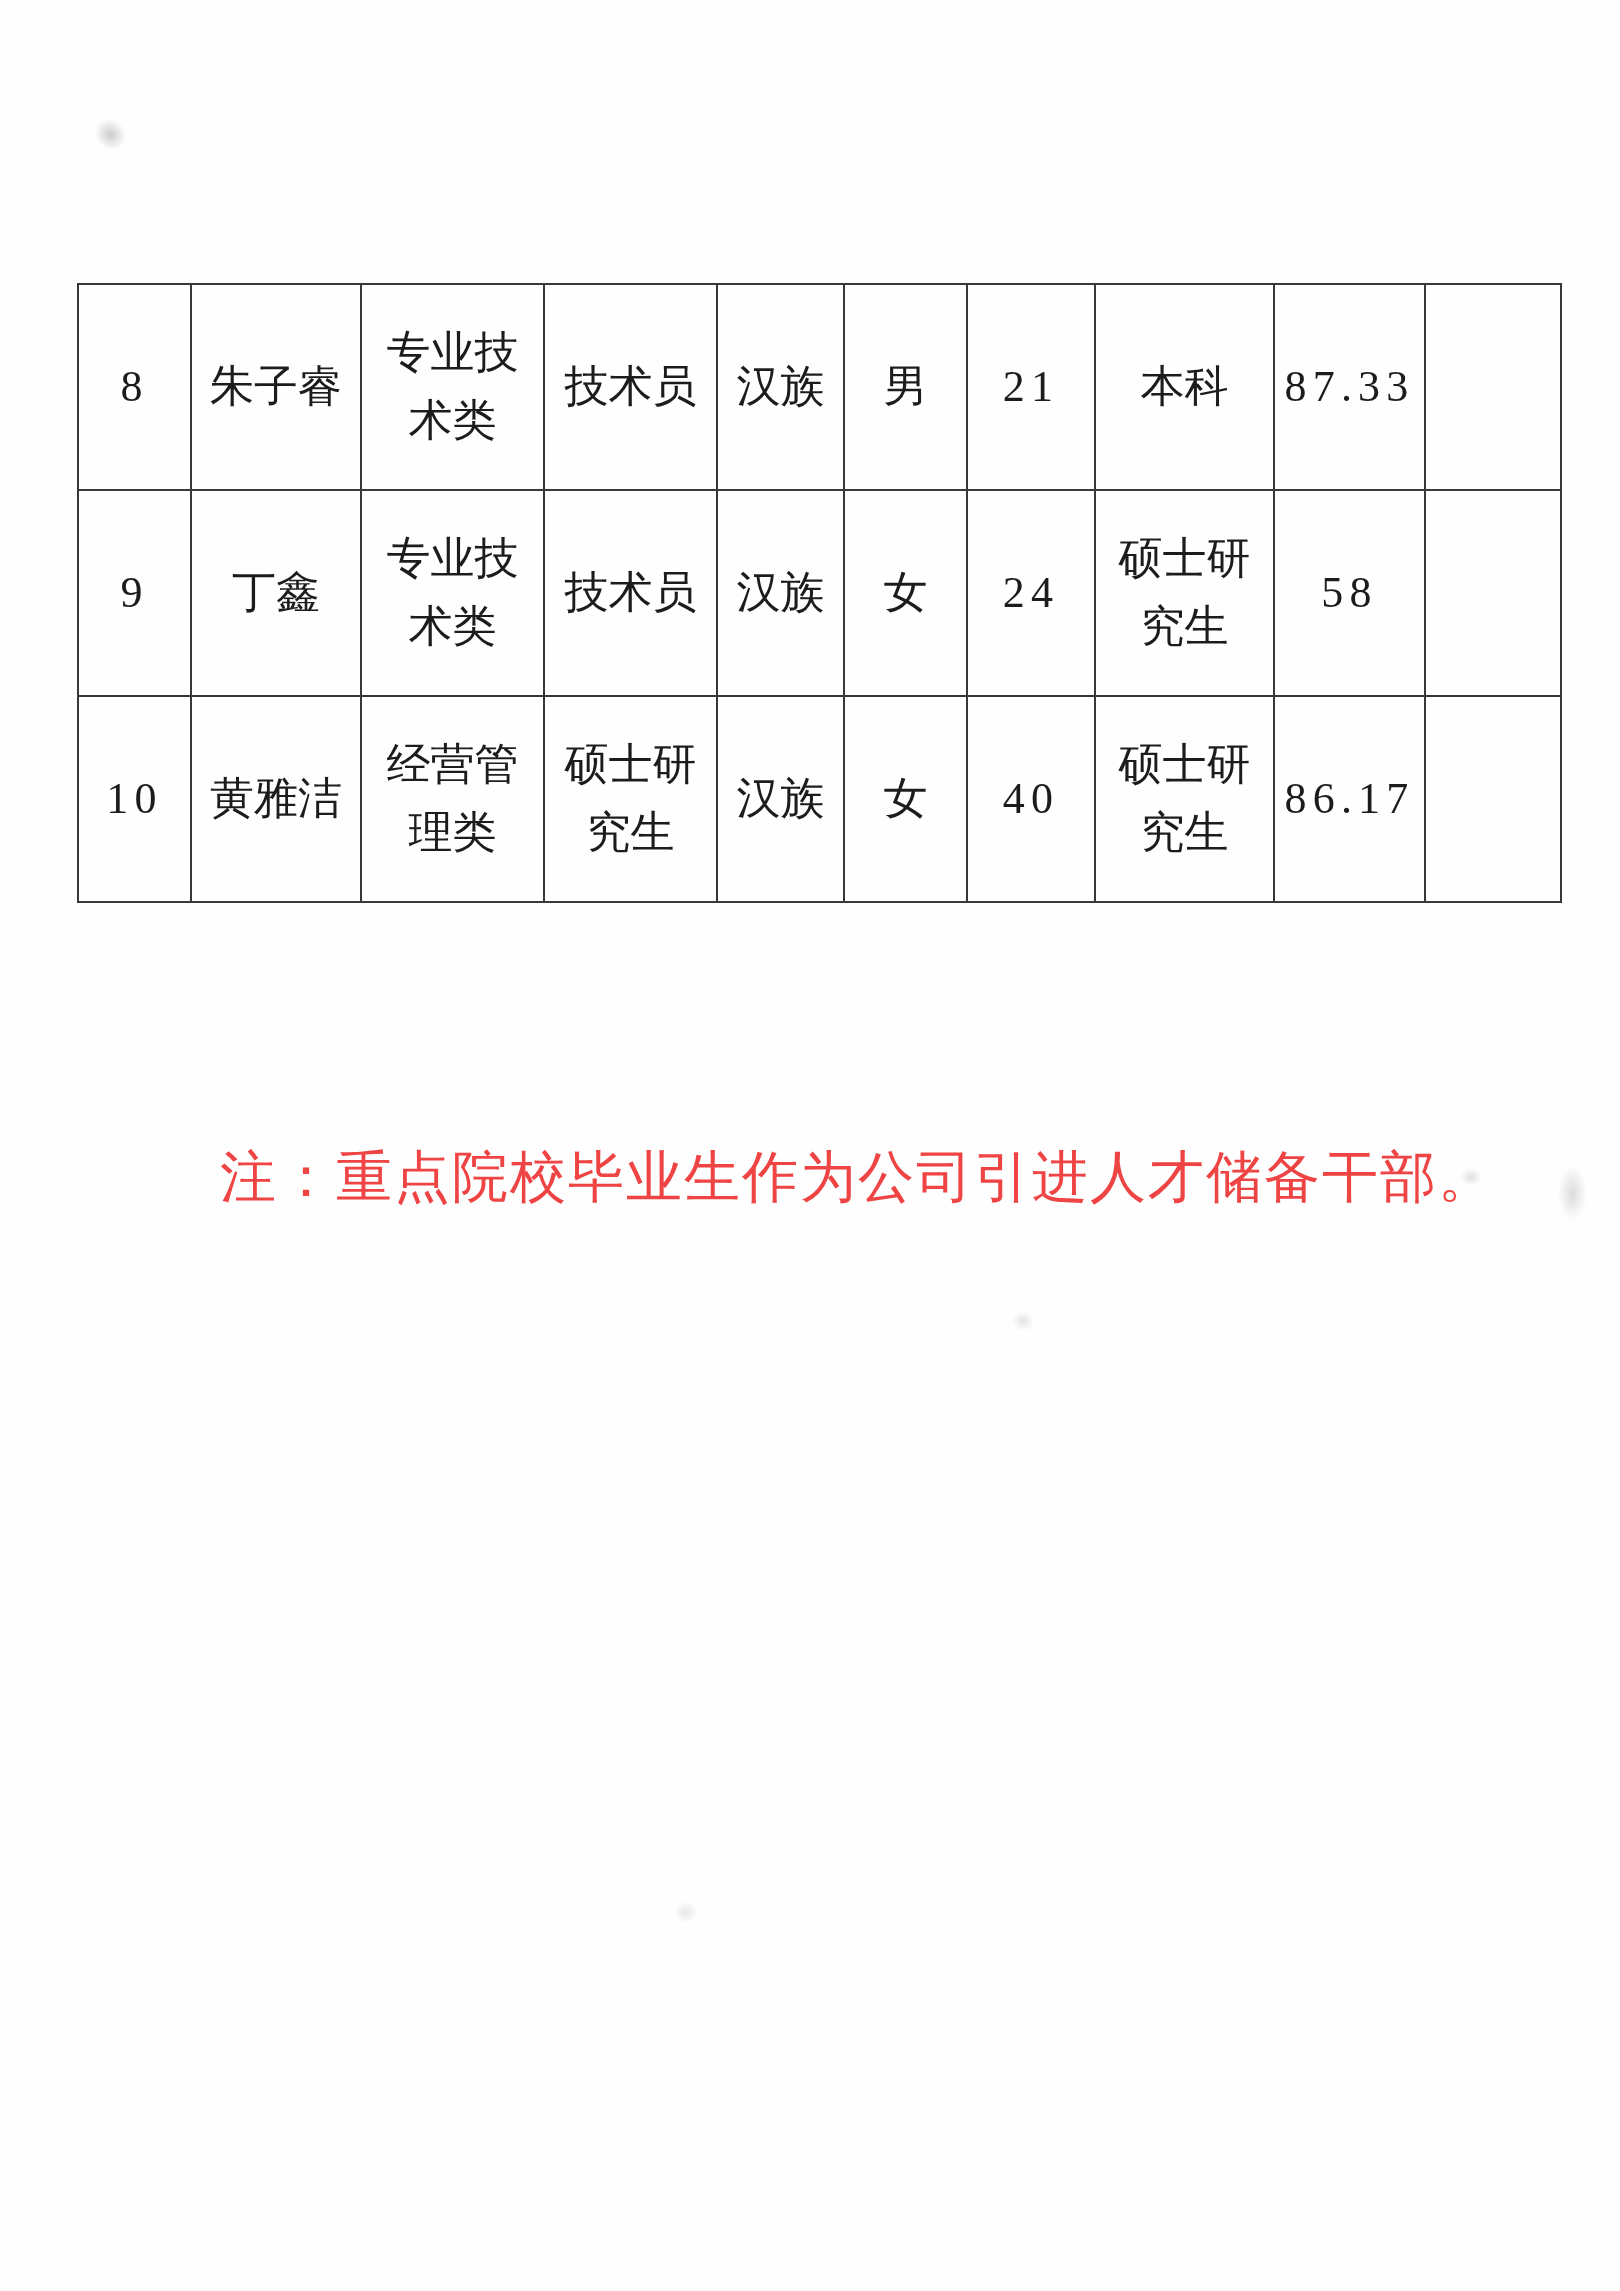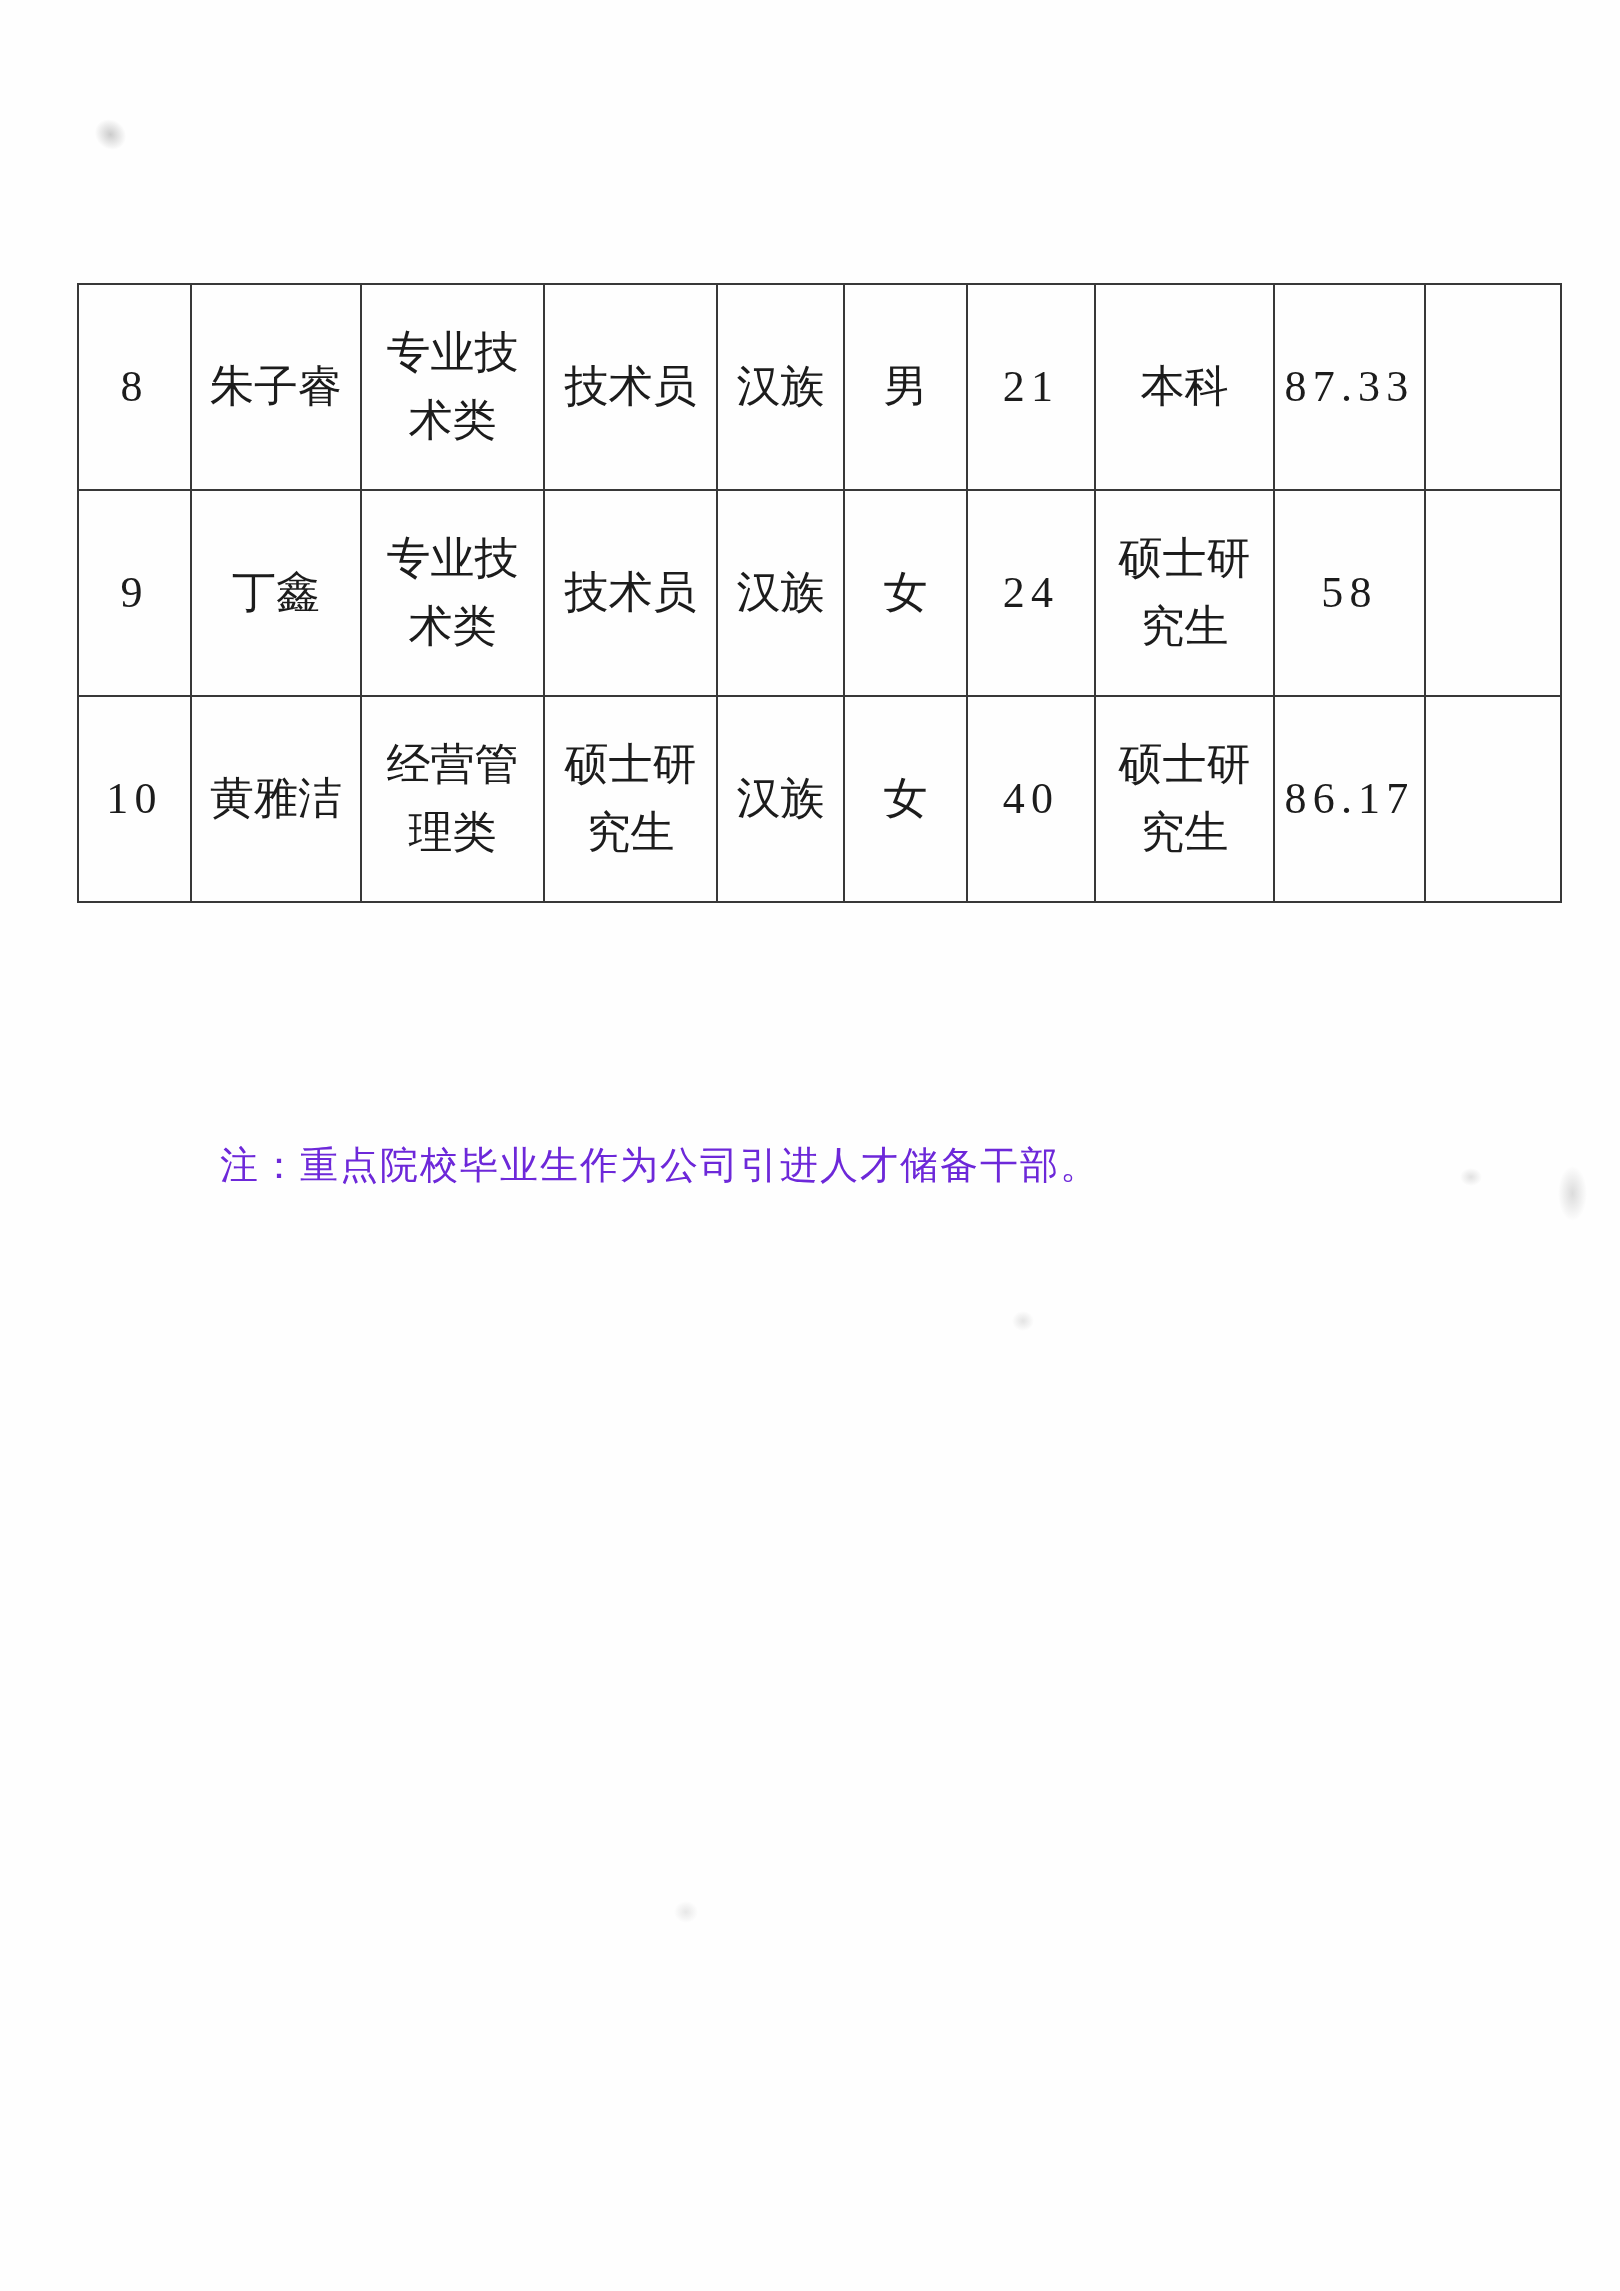--- a/index.html
+++ b/index.html
@@ -42,23 +42,23 @@
   table.roster td.c2, table.roster td.c7 { padding: 0 19.6px; }
   table.roster td.c3 { padding: 0 17.6px; }
   table.roster td.num {
     letter-spacing: 0.14em;
     font-family: "Liberation Serif", "DejaVu Serif", serif;
   }
   
   .note {
     position: absolute;
     left: 220px; top: 1140px;
-    font-size: 38px;
+    font-size: 56px;
     letter-spacing: 2px;
-    color: #6d28d9;
+    color: #ef4444;
     white-space: nowrap;
   }
   
   .smudge {
     position: absolute;
     border-radius: 50%;
     pointer-events: none;
   }
   .s1 { left: 94px;  top: 120px;  width: 33px; height: 29px;
         background: radial-gradient(closest-side, rgba(110,110,110,.35), rgba(110,110,110,0));

